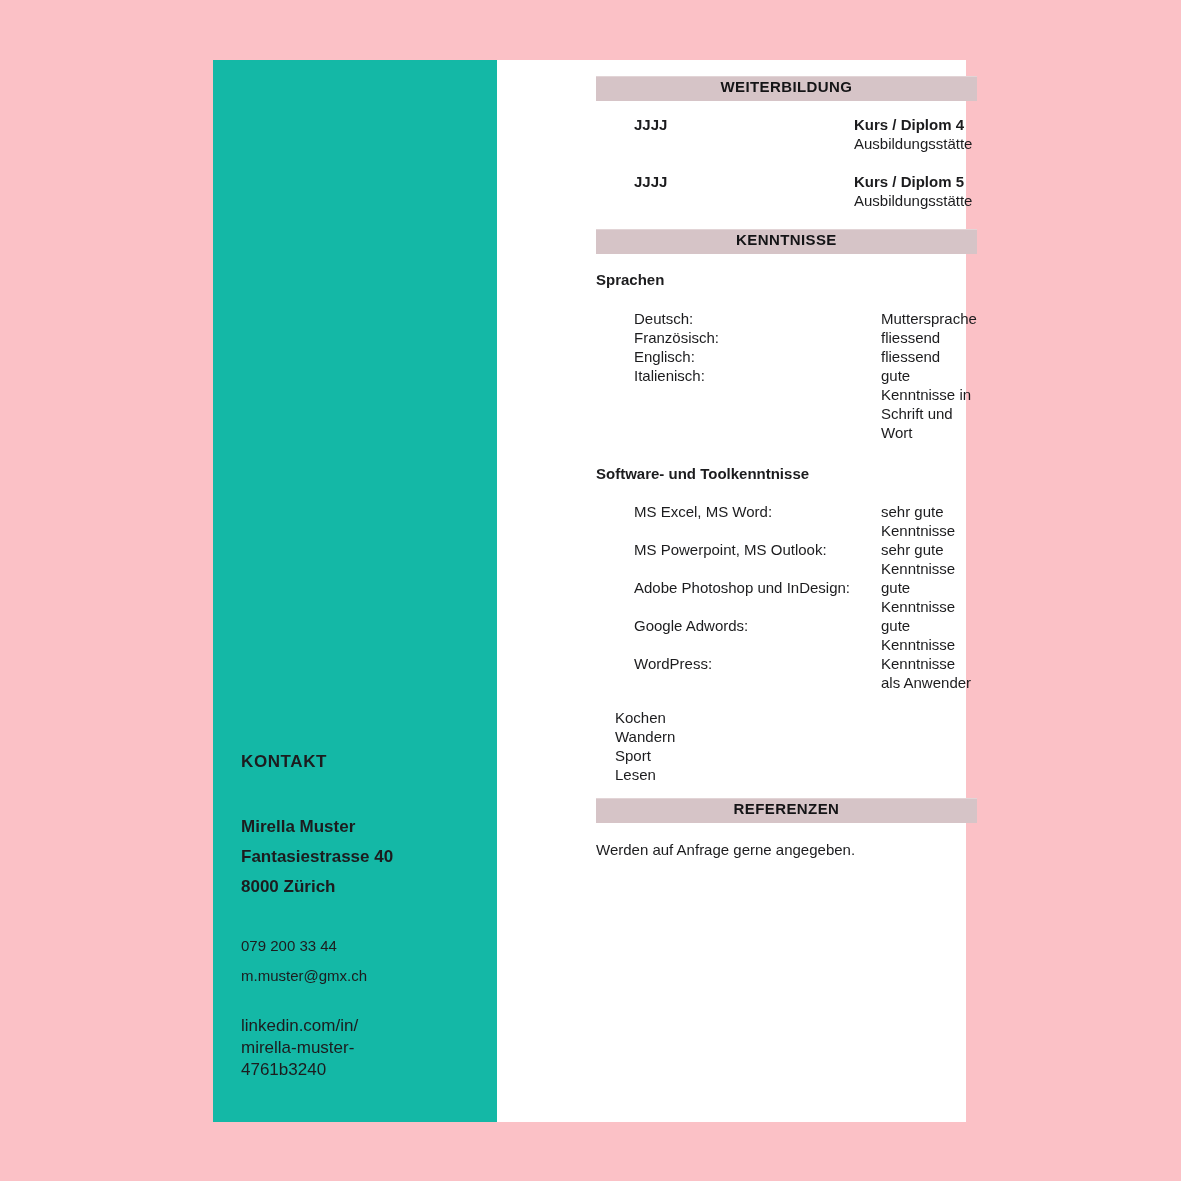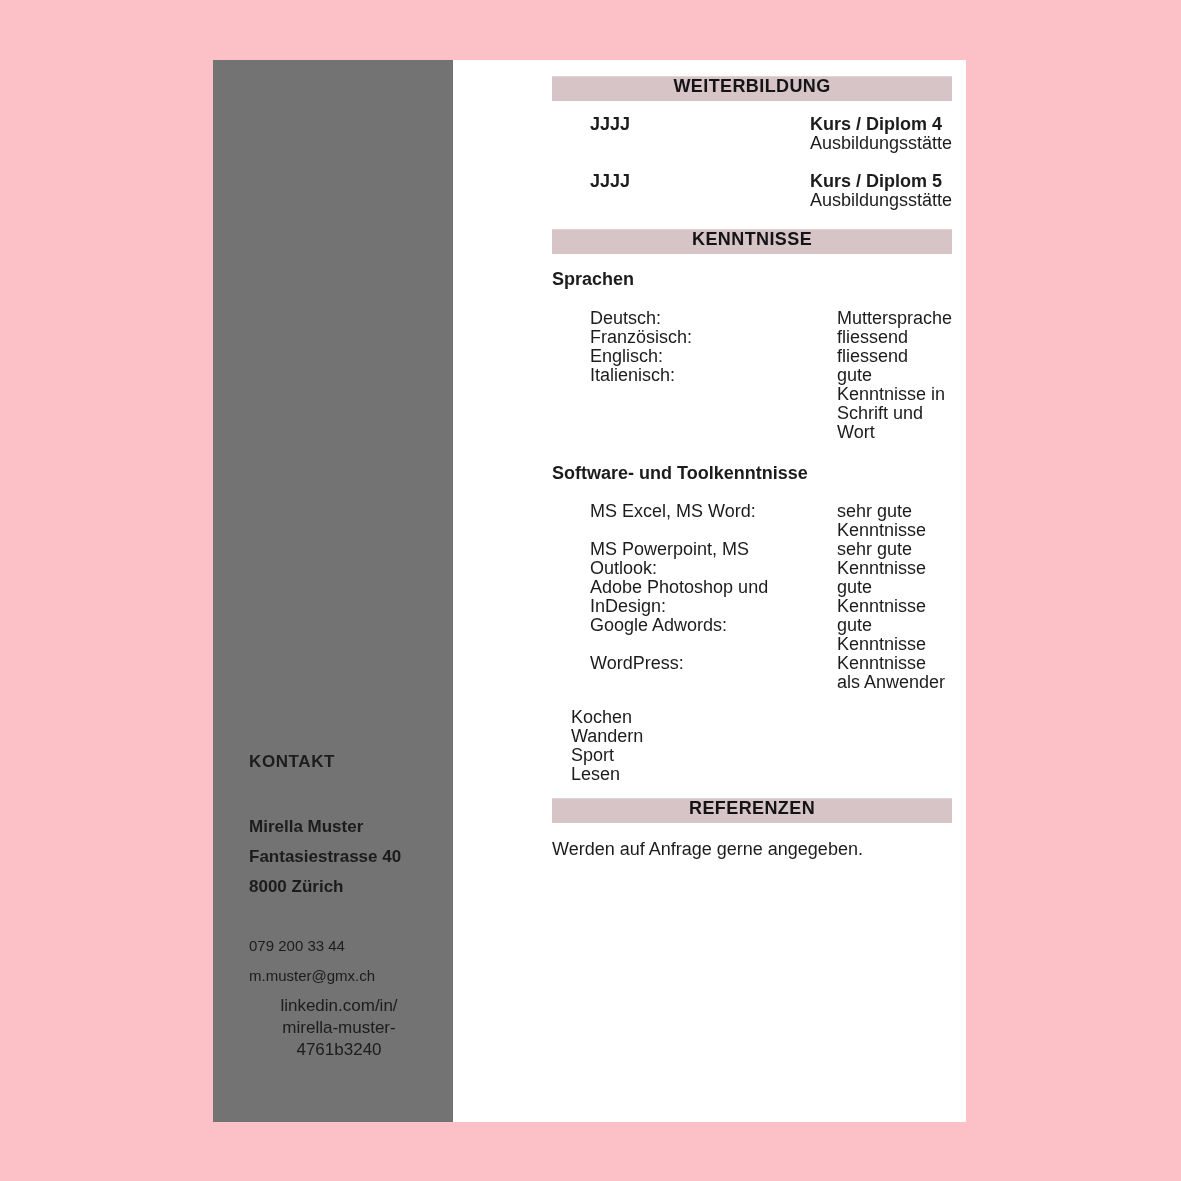--- a/index.html
+++ b/index.html
@@ -12,51 +12,51 @@
   }
   .paper {
     position: absolute;
     left: 213px; top: 60px;
     width: 753px; height: 1062px;
     background: #ffffff;
     display: flex;
   }
   
   .sidebar {
-    width: 240px; flex: none;
-    background: #737373;
-    padding: 692px 24px 0 36px;
+    width: 284px; flex: none;
+    background: #14b8a6;
+    padding: 692px 24px 0 28px;
   }
   .kontakt-heading {
     font-size: 17px; font-weight: bold;
     letter-spacing: 0.6px;
     line-height: 20px;
   }
   .addr-block { margin-top: 40px; font-weight: bold; }
   .addr-block div { font-size: 17px; line-height: 30px; }
   .phone-block { margin-top: 29px; }
   .phone-block div { font-size: 15px; line-height: 30px; }
-  .linkedin-block { margin-top: 4px; text-align: center; }
+  .linkedin-block { margin-top: 24px; }
   .linkedin-block div { font-size: 17px; line-height: 22px; }
   
   .main {
     flex: 1;
     padding: 16px 59px 0 61px;
   }
   .section-bar {
     height: 25px;
     background: #d6c4c7;
     border-top: 1px solid #e2d4d6;
     text-align: center;
     font-size: 15px; font-weight: bold;
     line-height: 24px;
     letter-spacing: 0.4px;
     color: #141416;
   }
-  .main, .main div { font-size: 18px; line-height: 19px; margin-left: 19px; }
+  .main, .main div { font-size: 15px; line-height: 19px; margin-left: 19px; }
   
   .wb-block { margin-top: 14px; }
   .entry { display: flex; margin-bottom: 19px; }
   .entry-year { width: 182px; flex: none; font-weight: bold; }
   .entry-title { font-weight: bold; }
   .entry-inst { font-weight: normal; }
   
   .sub-heading { font-weight: bold; }
   .sprachen-heading { margin-top: 16px; }
   .lang-rows { margin-top: 20px; }

